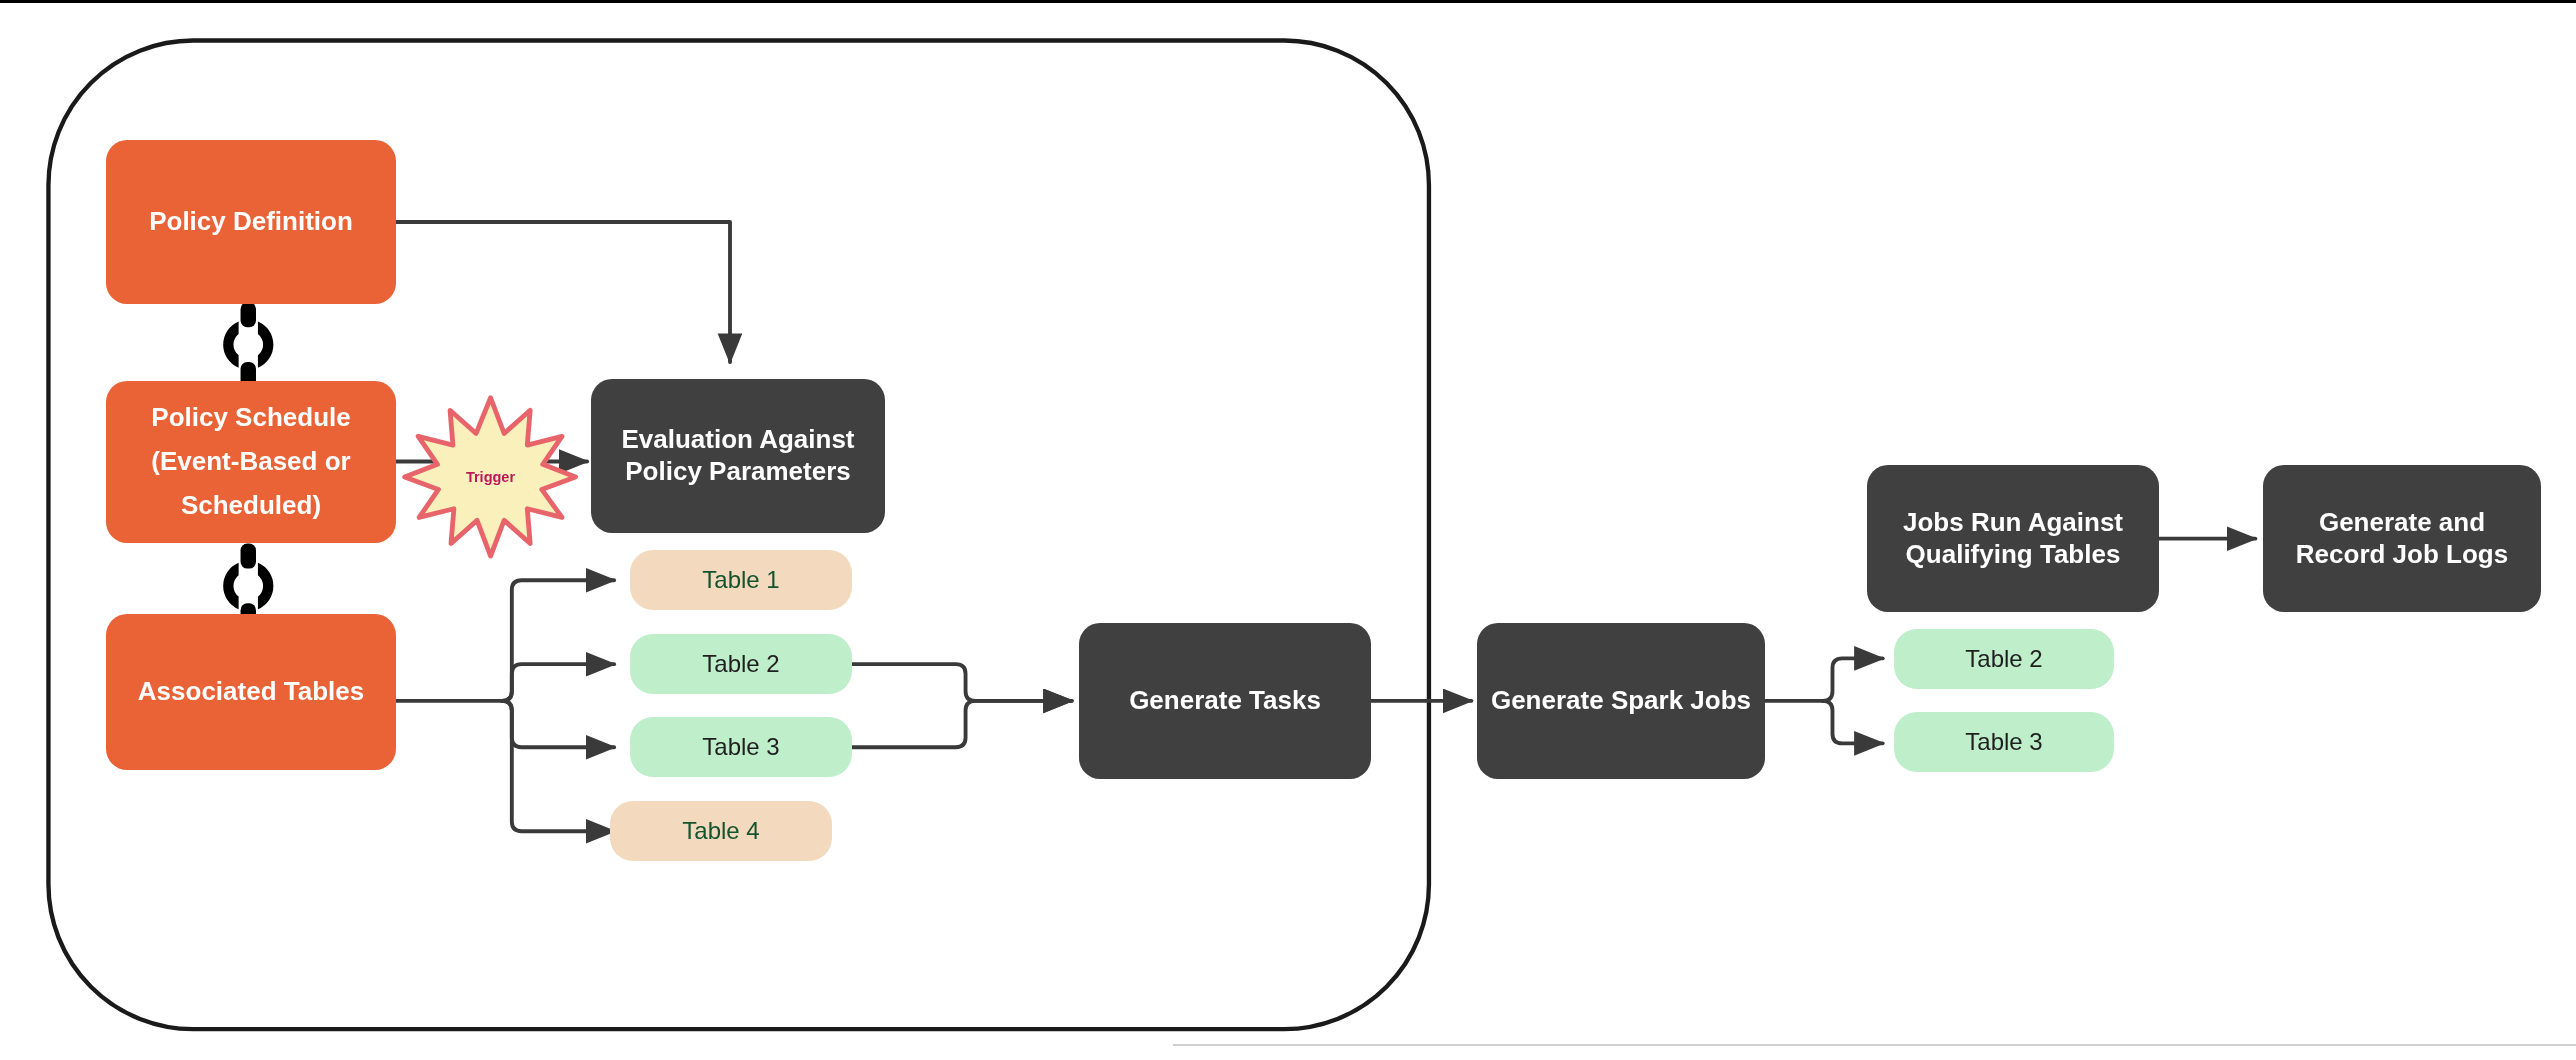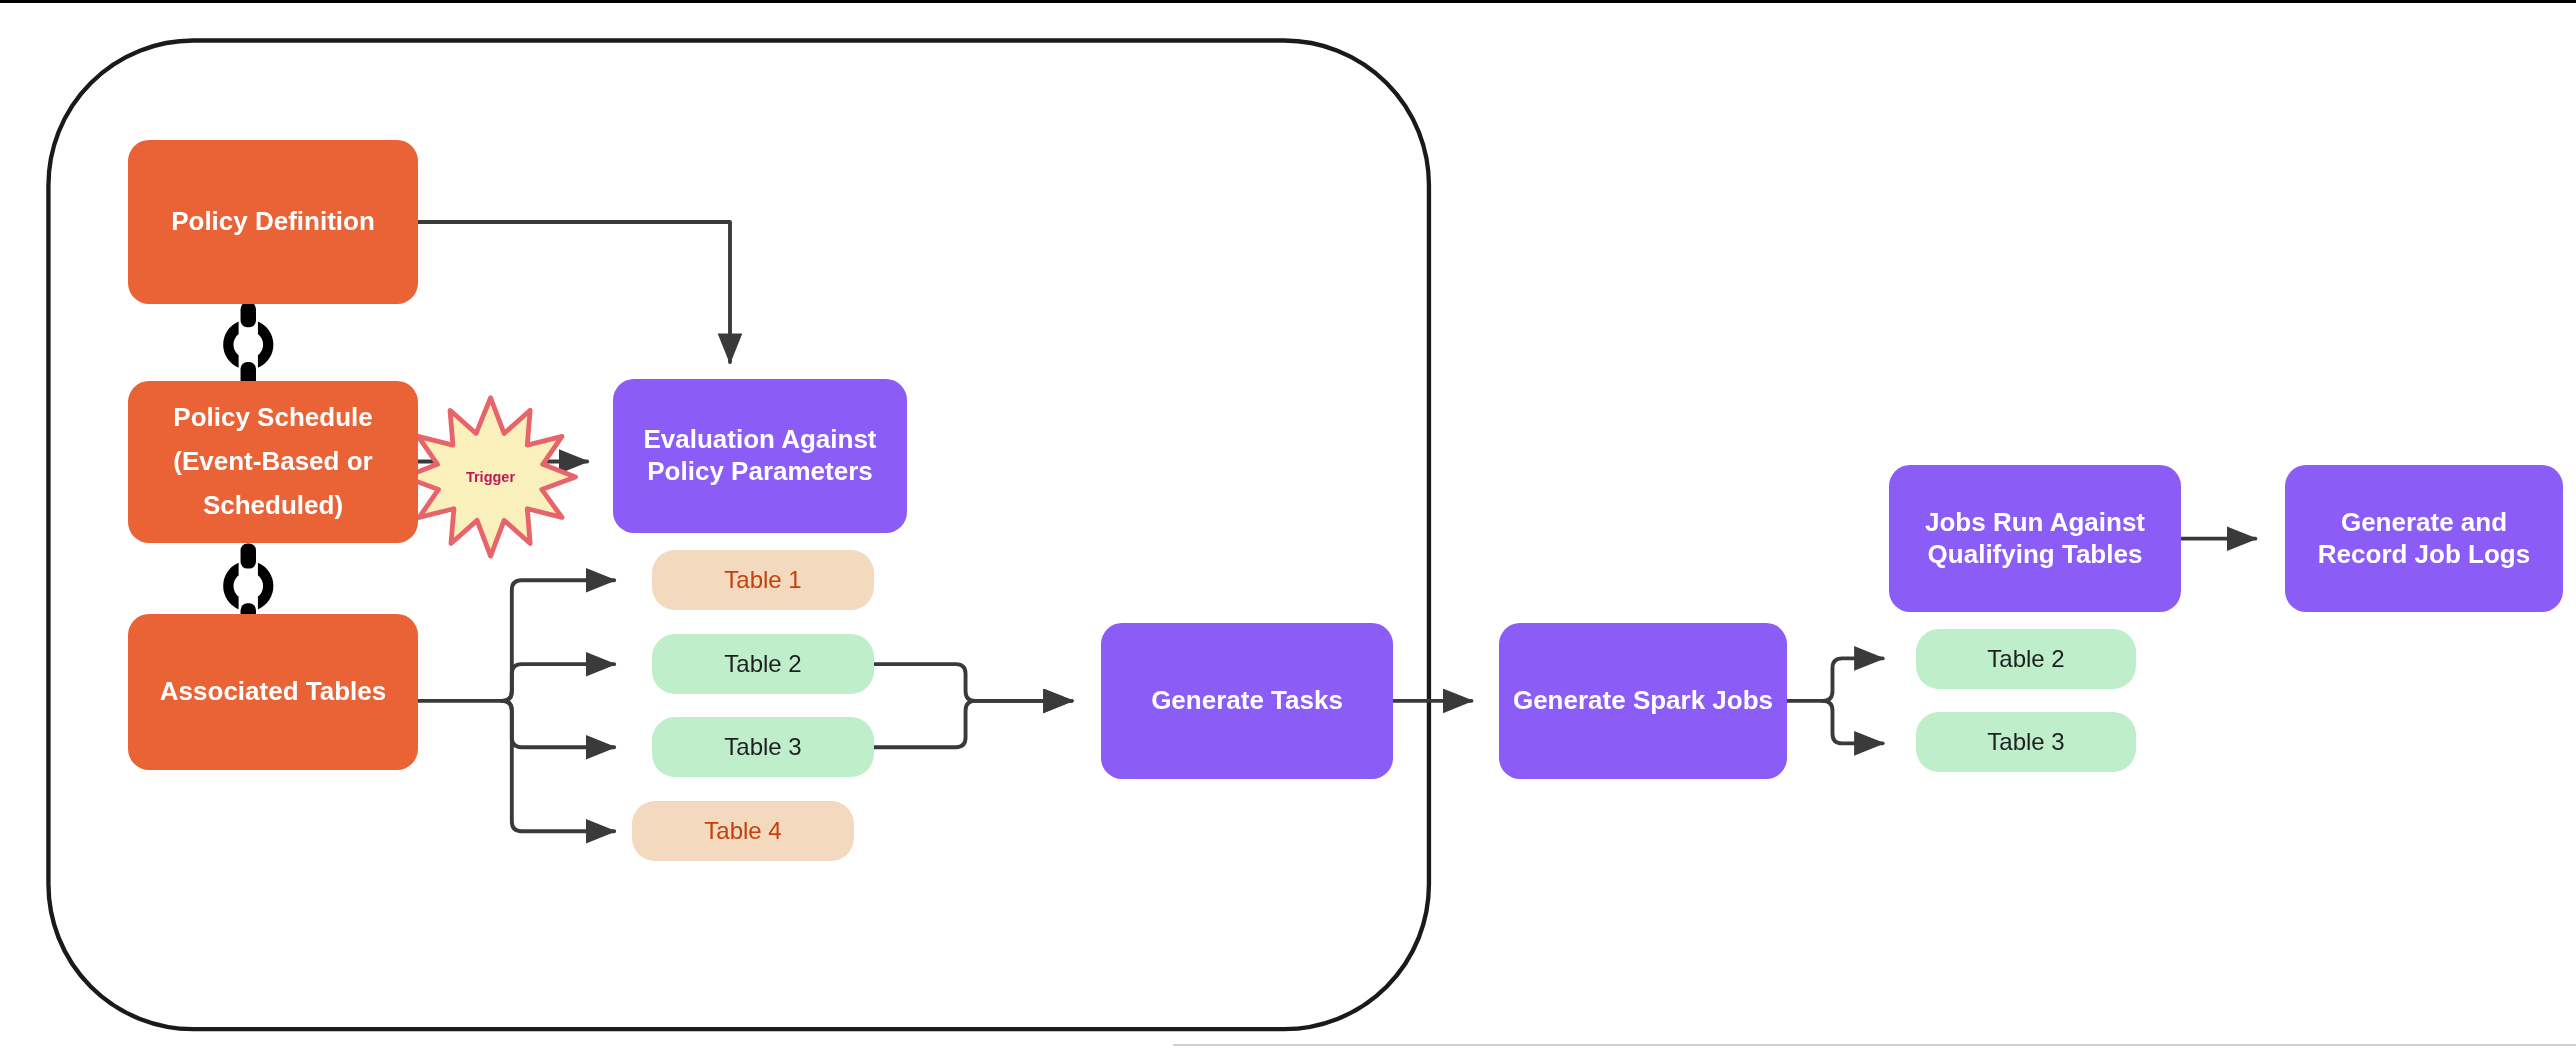--- a/index.html
+++ b/index.html
@@ -3,24 +3,24 @@
 <meta charset="utf-8">
 <style>
   html,body{margin:0;padding:0;background:#ffffff;}
   body{width:2576px;height:1060px;position:relative;overflow:hidden;
        font-family:"Liberation Sans",sans-serif;}
   #stage{position:absolute;inset:0;width:2576px;height:1060px;}
   #topbar{position:absolute;left:0;top:0;width:2576px;height:2.9px;background:#000000;}
   #botline{position:absolute;left:1173px;top:1044px;width:1403px;height:1.9px;background:#d0d0d0;}
   svg.layer{position:absolute;left:0;top:0;width:2576px;height:1060px;overflow:visible;}
   .node{position:absolute;display:flex;align-items:center;justify-content:center;
-        text-align:center;box-sizing:border-box;line-height:1.22;margin-left:22px;}
+        text-align:center;box-sizing:border-box;line-height:1.22;}
   .node.orange{background:#E96337;color:#ffffff;border-radius:21px;font-weight:bold;font-size:26px;}
-  .node.blue{background:#8b5cf6;color:#ffffff;border-radius:21px;font-weight:bold;font-size:26px;}
-  .node.tan{background:#F3D9BD;color:#c2410c;border-radius:25px;font-weight:normal;font-size:25px;}
+  .node.blue{background:#404040;color:#ffffff;border-radius:21px;font-weight:bold;font-size:26px;}
+  .node.tan{background:#F3D9BD;color:#14532d;border-radius:25px;font-weight:normal;font-size:25px;}
   .node.green{background:#BFEECB;color:#1f1f1f;border-radius:25px;font-weight:normal;font-size:25px;}
   .node.tan-sm,.node.green-sm{border-radius:23px;font-size:24px;}
   .burst{position:absolute;display:flex;align-items:center;justify-content:center;}
   .burst span{position:relative;z-index:2;font-size:14.5px;font-weight:bold;color:#be185d;}
 </style>
 </head>
 <body>
 
 <div id="stage">
 

